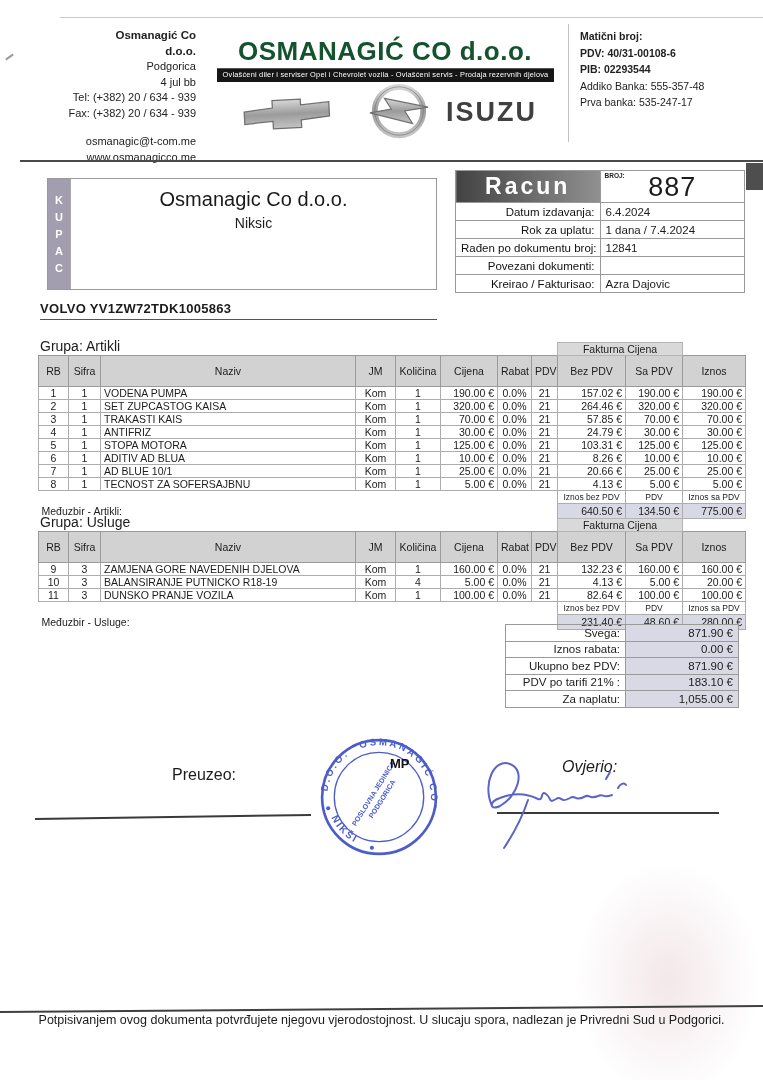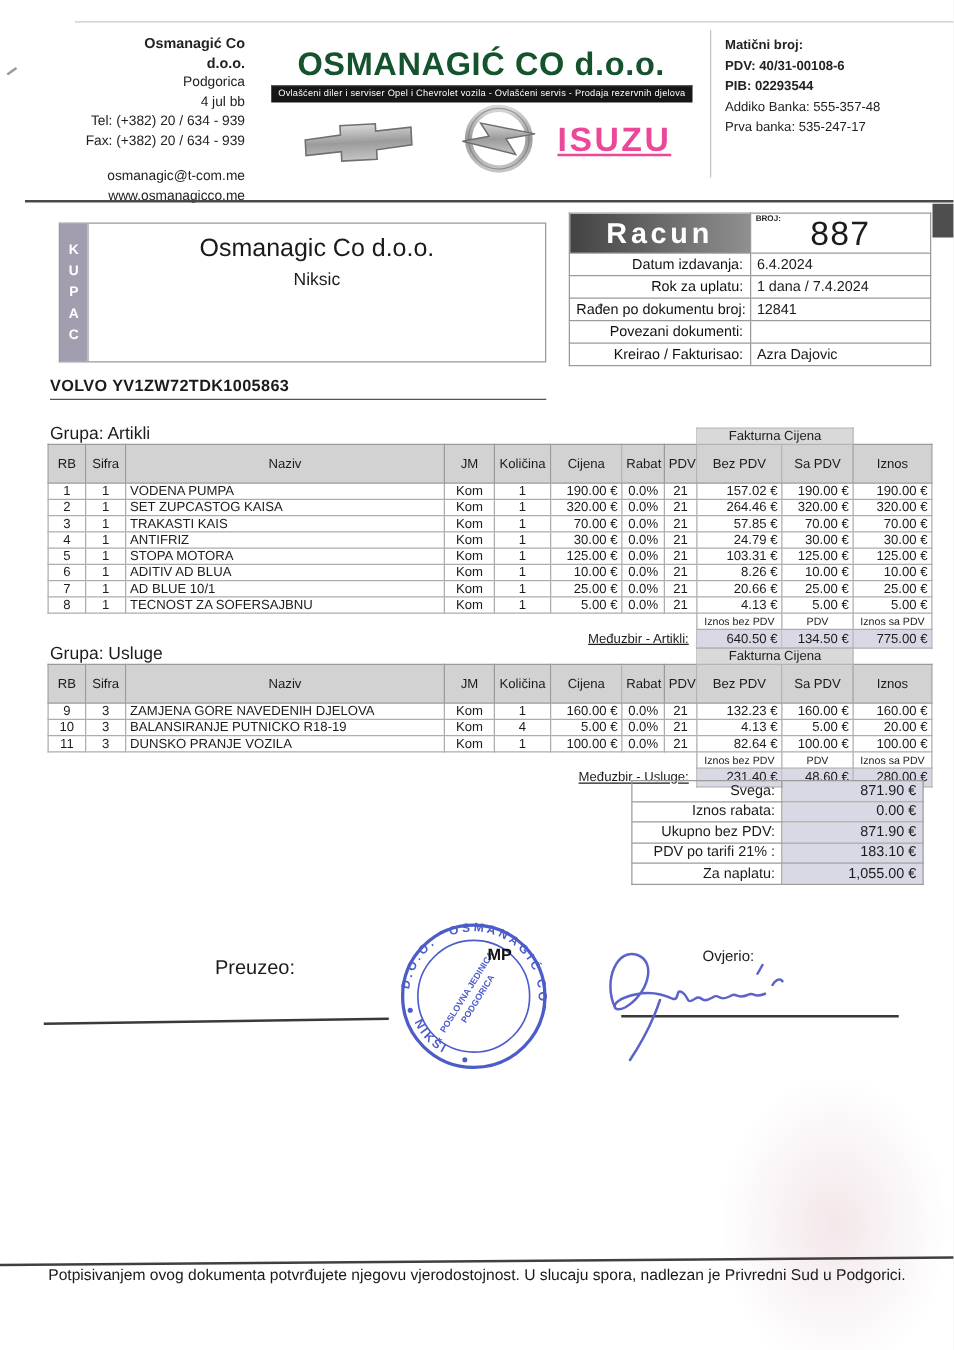--- a/index.html
+++ b/index.html
@@ -15,21 +15,21 @@
 
   
   .contact { position:absolute; top:28px; left:28px; width:168px; text-align:right; font-size:11px; line-height:15.5px; color:#222; }
   .contact .b { font-weight:bold; font-size:11.5px; }
   .contact .gap { margin-top:13px; }
   .c-title { position:absolute; top:36px; left:215px; width:340px; text-align:center; font-size:26px; font-weight:bold; color:#14532d; letter-spacing:.5px; }
   .c-sub { position:absolute; top:68px; left:217px; width:337px; background:#161616; color:#fff; font-size:7.4px; letter-spacing:.2px;
            text-align:center; padding:2px 2px 3px; line-height:8px; border-top:1px solid #555; }
   .chevy { position:absolute; top:94px; left:236px; }
   .opel  { position:absolute; top:80px; left:368px; }
-  .isuzu { position:absolute; top:97px; left:446px; font-size:27px; font-weight:bold; color:#ec4899; letter-spacing:2px;text-decoration:underline; }
+  .isuzu { position:absolute; top:97px; left:446px; font-size:27px; font-weight:bold; color:#404040; letter-spacing:2px; }
   .vdiv { position:absolute; top:24px; left:568px; width:1px; height:118px; background:#c2c2c2; }
   .registry { position:absolute; top:28px; left:580px; width:180px; font-size:10.5px; line-height:16.5px; color:#222; }
   .registry .b { font-weight:bold; }
   .hr-header { position:absolute; top:160px; left:20px; width:743px; height:2px; background:#4a4a4a; }
 
   
   .kupac-box { position:absolute; top:178px; left:47px; width:390px; height:112px; border:1px solid #999; display:flex; background:#fff; }
   .kupac-bar { width:22px; background:#a29eb0; color:#fff; font-weight:bold; font-size:11px;
                display:flex; flex-direction:column; align-items:center; justify-content:center; gap:5px; }
   .kupac-content { flex:1; border-left:1px solid #aaa; padding-top:9px; text-align:center; }
@@ -56,39 +56,39 @@
   .table1 { position:absolute; top:342px; left:38px; }
   .table2 { position:absolute; top:518px; left:38px; }
 
   .itable { border-collapse:collapse; table-layout:fixed; width:707px; font-size:10.5px; }
   .itable td, .itable th { border:1px solid #adadad; padding:0 3px; height:13px; line-height:12px;
                            white-space:nowrap; overflow:hidden; font-weight:400; color:#1c1c1c; }
   .itable thead th { background:#d2d2d2; height:31px; border-color:#9a9a9a; text-align:center; }
   .ghost { border:none !important; background:none !important; }
   .fakturna { background:#d9d9d9 !important; text-align:center; height:12px !important; border-color:#b5b5b5 !important; }
   .sublab { font-size:8.5px; text-align:center; height:11px !important; line-height:10px; color:#333; }
-  .mlabel { text-align:right; font-size:10.5px; padding-right:6px !important;text-decoration:underline; }
+  .mlabel { text-align:left; font-size:10.5px; padding-right:6px !important; }
   .mval { background:#d9d9e6; text-align:right; height:15px !important; }
   .c0,.c1,.c3,.c4,.c6,.c7 { text-align:center; }
   .c2 { text-align:left; }
   .c5,.c8,.c9,.c10 { text-align:right; }
 
   .totals-pos { position:absolute; top:624px; left:505px; }
   .totals { border-collapse:collapse; table-layout:fixed; width:233px; font-size:11.5px; }
   .totals td { border:1px solid #9a9a9a; height:16.5px; padding:0 5px; white-space:nowrap; overflow:hidden; }
   .tl { text-align:right; width:120px; }
   .tv { background:#d9d9e6; text-align:right; width:113px; }
   .bold { font-weight:normal; }
 
   
   .preuzeo { position:absolute; top:766px; left:172px; font-size:16px; }
   .line-left { position:absolute; top:816px; left:35px; width:276px; height:2px; background:#3a3a3a; transform:rotate(-0.8deg); }
   .stamp { position:absolute; top:734px; left:316px; opacity:.92; }
   .mp { position:absolute; top:756px; left:390px; font-size:13px; font-weight:bold; color:#111; }
-  .ovjerio { position:absolute; top:758px; left:562px; font-size:12px; }
+  .ovjerio { position:absolute; top:758px; left:562px; font-size:16px;font-style:italic; }
   .line-right { position:absolute; top:812px; left:497px; width:222px; height:2px; background:#3a3a3a; }
   .signature { position:absolute; top:744px; left:478px; }
 
   .footline { position:absolute; top:1008px; left:0; width:763px; height:2px; background:#3f3f3f; transform:rotate(-0.45deg); }
   .foottext { position:absolute; top:1013px; left:0; width:763px; text-align:center; font-size:12.5px; color:#1a1a1a; }
 </style>
 </head>
 <body>
 
 <div class="page">

